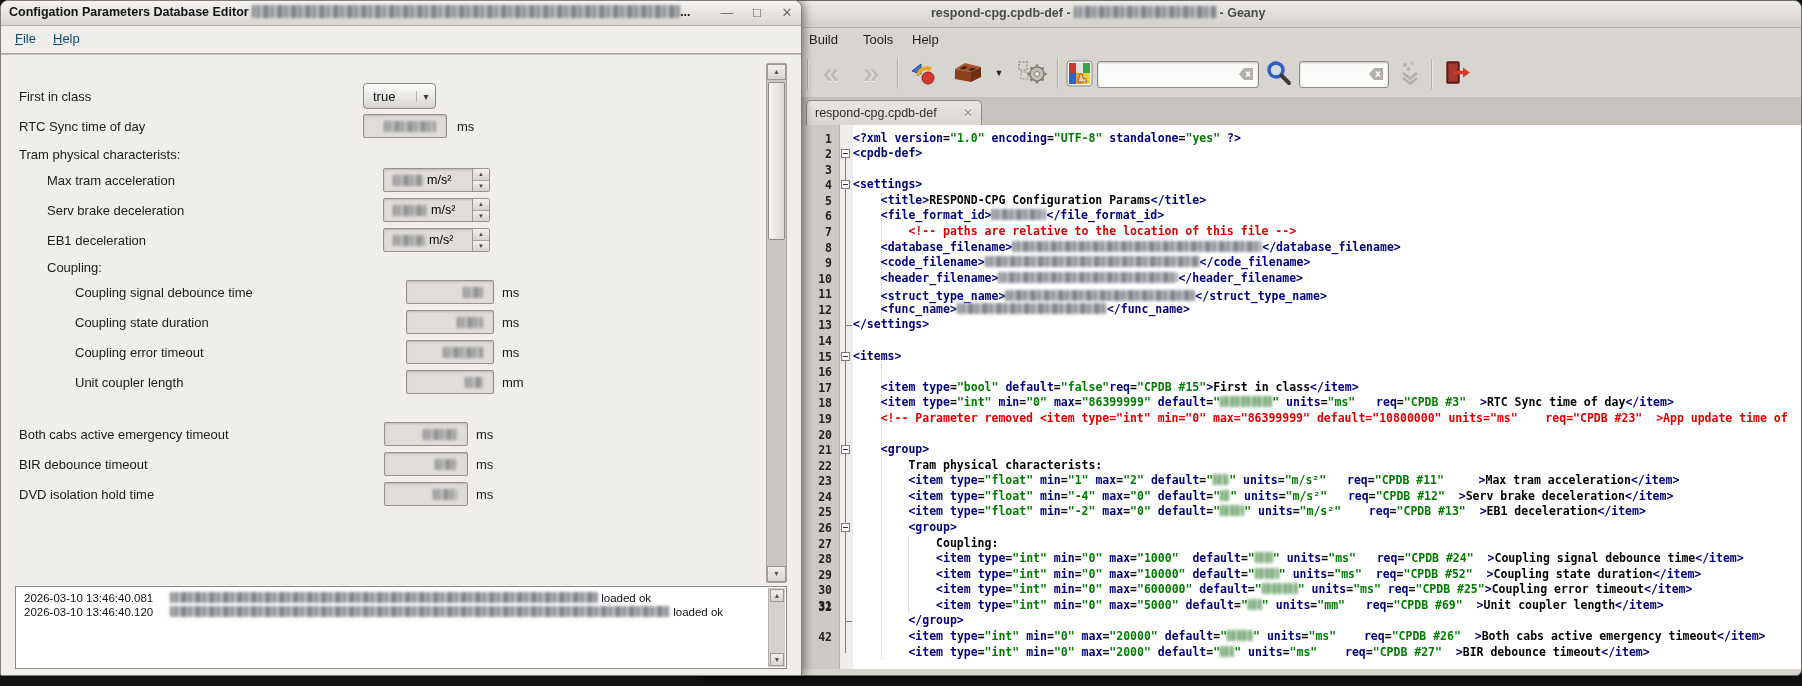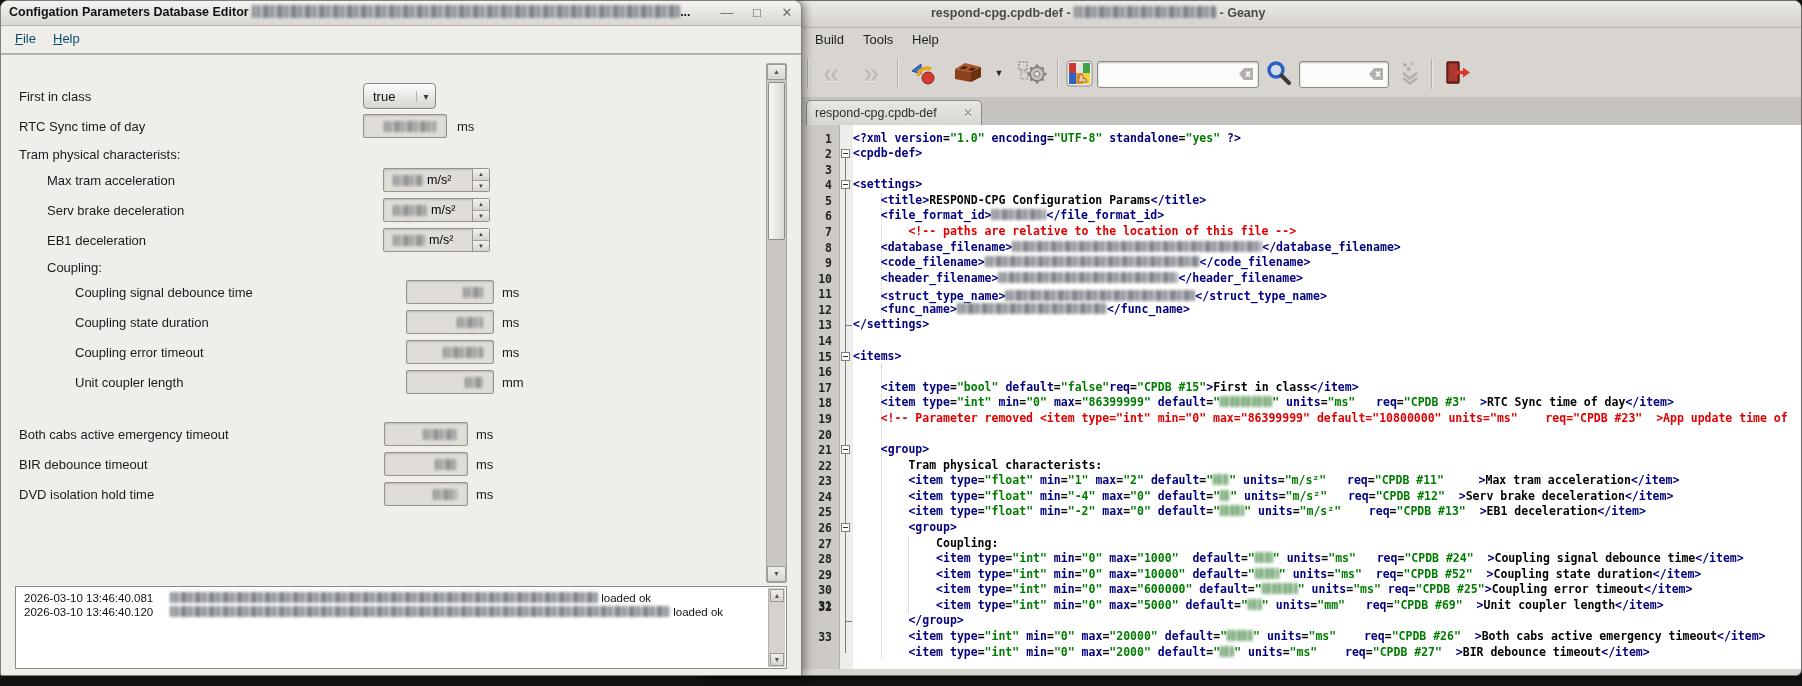--- a/index.html
+++ b/index.html
@@ -94,21 +94,21 @@
 </head>
 <body>
 
 <div class="canvas">
 
   <div class="win g-win">
     <div class="g-titlebar">
       <div class="g-title"><span>respond-cpg.cpdb-def - </span><span class="bb path" style="width:142px;height:12px;"></span><span> - Geany</span></div>
     </div>
     <div class="g-menubar">
-      <span class="g-menu-item" style="left:104px;">Build</span>
+      <span class="g-menu-item" style="left:98px;">Build</span>
       <span class="g-menu-item" style="left:152px;">Tools</span>
       <span class="g-menu-item" style="left:201px;">Help</span>
     </div>
     <div class="g-toolbar">
       <div class="tsep" style="left:106px;"></div>
       <div class="tbtn" style="left:112px;width:36px;">
           <span class="tnav">«</span>
         </div>
       <div class="tbtn" style="left:152px;width:36px;">
           <span class="tnav">»</span>
@@ -234,21 +234,21 @@
           <div class="ed-num" style="top: 349.26px;">23</div>
           <div class="ed-num" style="top: 364.84px;">24</div>
           <div class="ed-num" style="top: 380.42px;">25</div>
           <div class="ed-num" style="top: 396px;">26</div>
           <div class="ed-num" style="top: 411.58px;">27</div>
           <div class="ed-num" style="top: 427.16px;">28</div>
           <div class="ed-num" style="top: 442.74px;">29</div>
           <div class="ed-num" style="top: 458.32px;">30</div>
           <div class="ed-num" style="top: 473.9px;">31</div>
           <div class="ed-num" style="top: 475px;">32</div>
-          <div class="ed-num" style="top: 505.06px;">33</div>
+          <div class="ed-num" style="top: 505.06px;">42</div>
           <div class="ed-num" style="top: 551px;">34</div>
         </div>
       <div class="ed-fold" id="ed-fold">
           <div class="fold-line" style="left: 5px; top: 29.08px; height: 498.56px;"></div>
           <div class="fold-box" style="left: 1px; top: 24.08px;"></div>
           <div class="fold-box" style="left: 1px; top: 55.24px;"></div>
           <div class="fold-box" style="left: 1px; top: 226.62px;"></div>
           <div class="fold-box" style="left: 1px; top: 320.1px;"></div>
           <div class="fold-box" style="left: 1px; top: 398px;"></div>
           <div class="fold-end" style="left: 5px; width: 7px; top: 199.96px;"></div>

